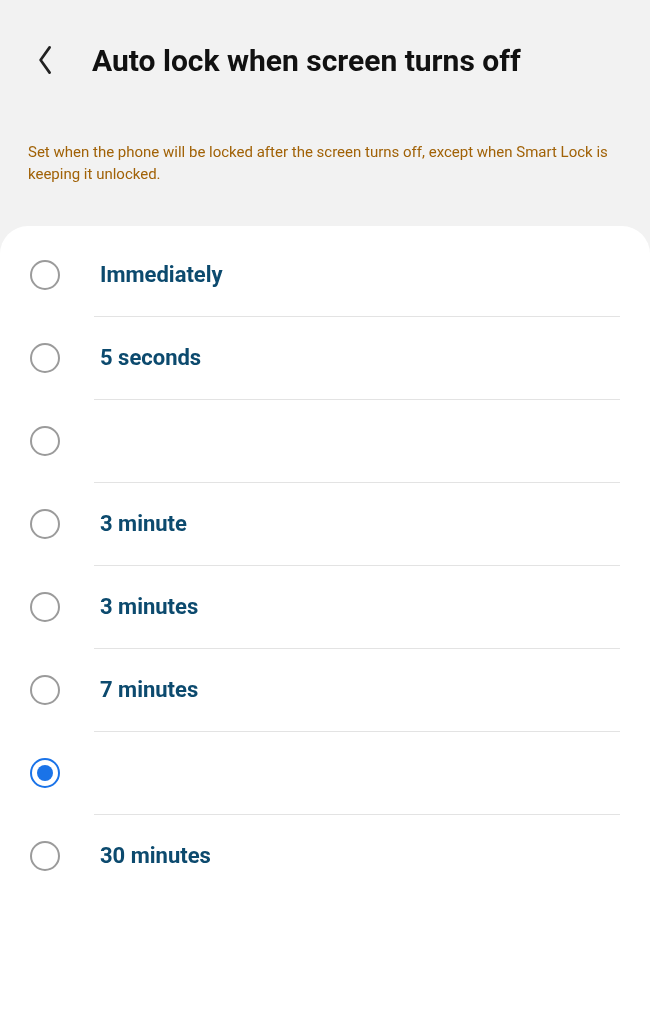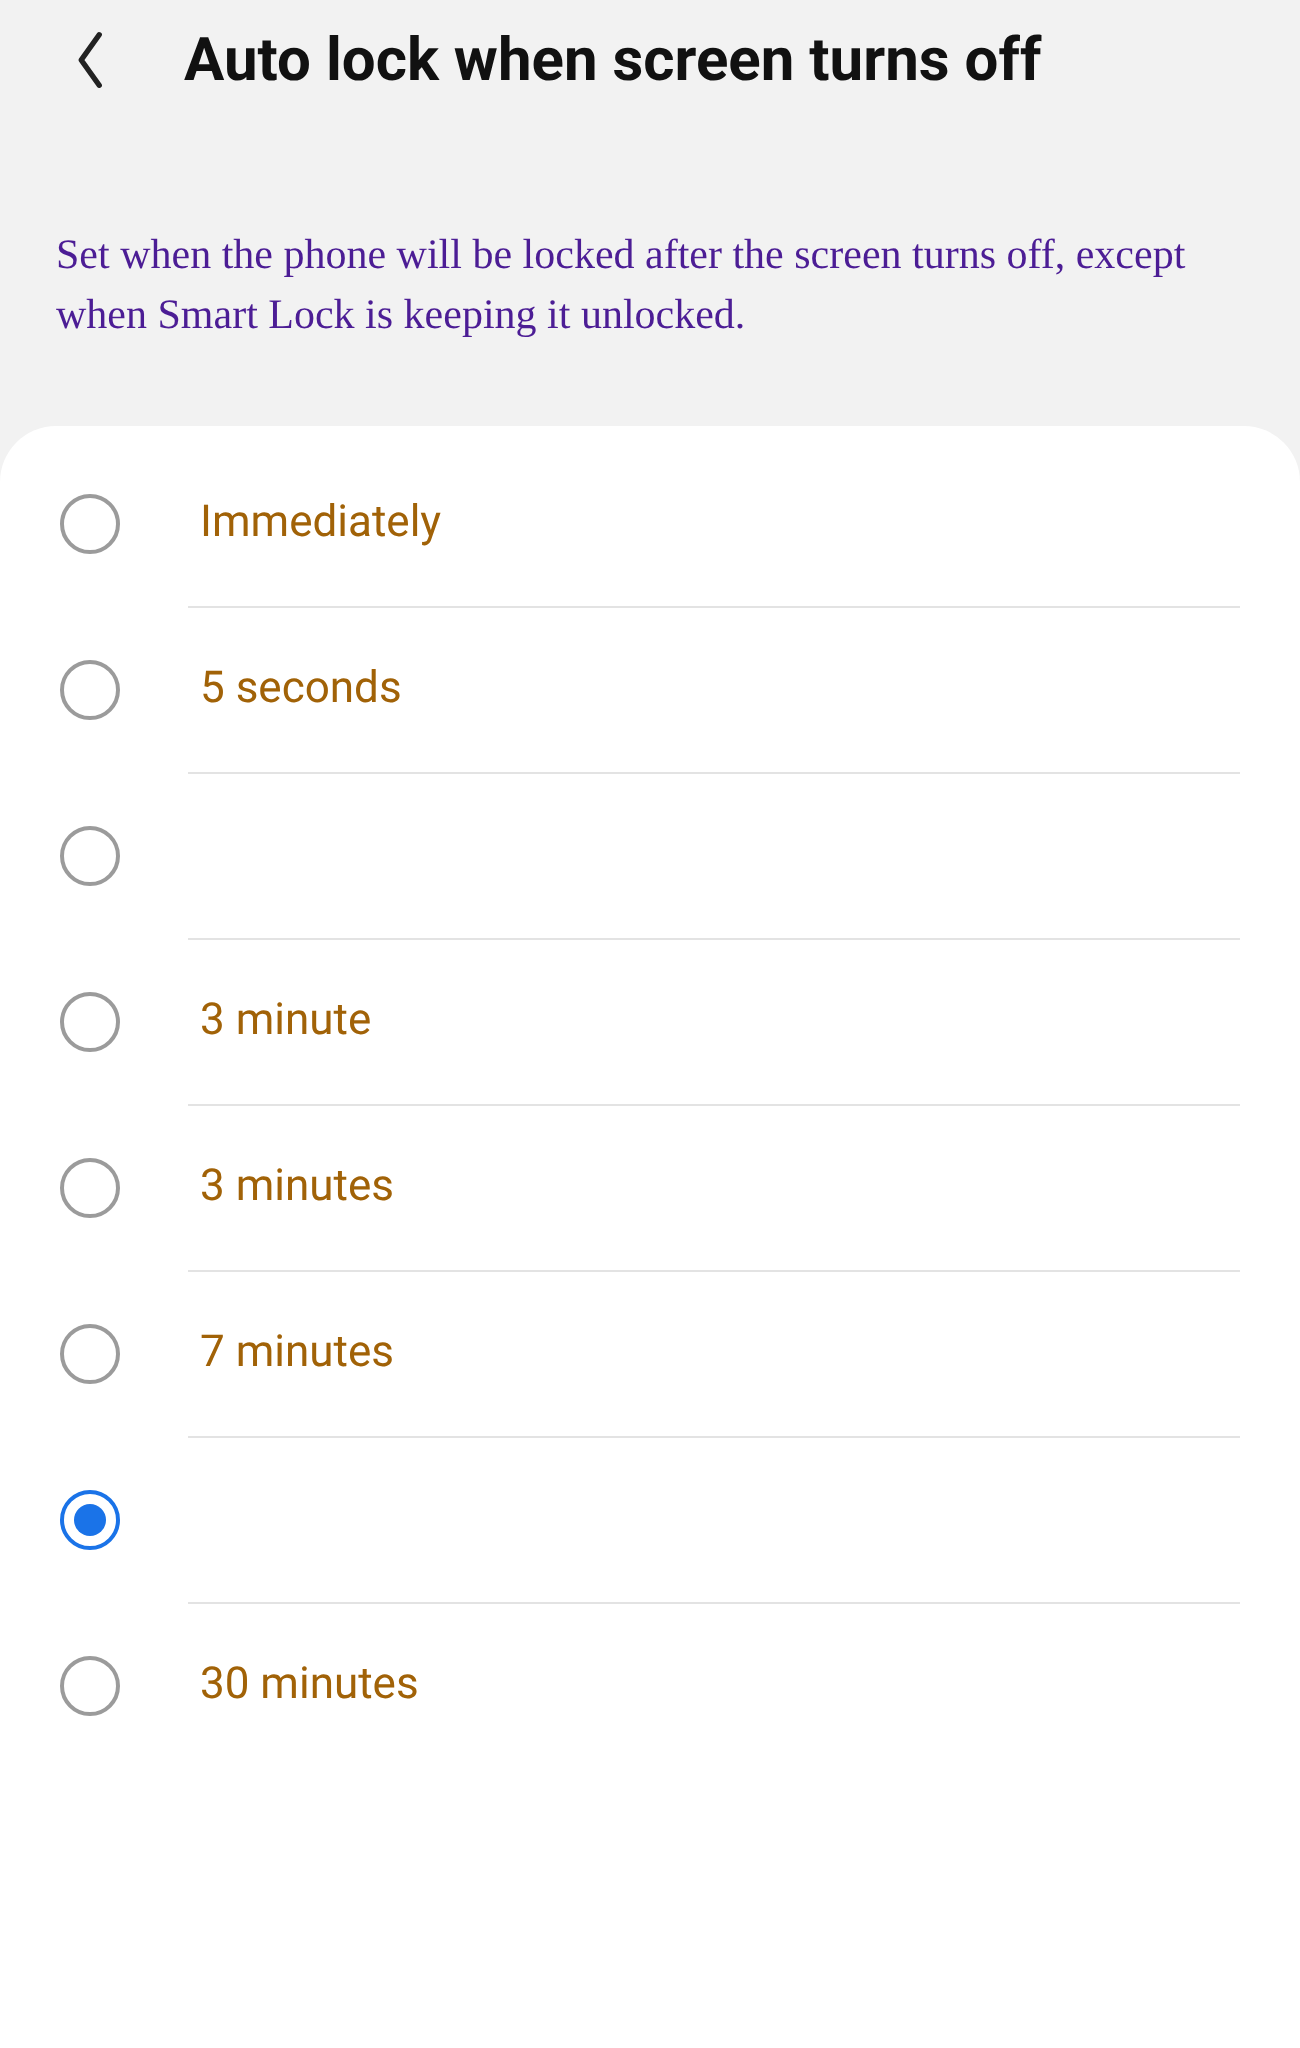--- a/index.html
+++ b/index.html
@@ -7,45 +7,44 @@
       width: 650px;
       height: 1024px;
       background: #f2f2f2;
       font-family: -apple-system, BlinkMacSystemFont, "Segoe UI", Roboto, Helvetica, Arial, sans-serif;
       overflow: hidden;
       position: relative;
     }
     .header {
       display: flex;
       align-items: center;
-      padding: 12px 20px 18px 28px;
+      padding: 42px 20px 18px 28px;
       gap: 28px;
     }
     .back-btn {
       width: 36px;
       height: 36px;
       display: flex;
       align-items: center;
       justify-content: center;
       background: transparent;
       border: none;
       cursor: pointer;
     }
     .back-btn svg { width: 22px; height: 36px; }
     .title {
       font-size: 30px;
       font-weight: 700;
       color: #111;
     }
     .description {
       padding: 46px 28px 40px 28px;
-      font-size: 21px;
+      font-size: 15px;
       line-height: 1.45;
-      color: #4c1d95;
-      font-family: Liberation Serif, serif;
+      color: #a16207;
     }
     .options-card {
       background: #fff;
       border-radius: 28px 28px 0 0;
       padding: 8px 30px 0 30px;
       min-height: 820px;
     }
     .option {
       display: flex;
       align-items: center;
@@ -72,21 +71,22 @@
       border-color: #1a73e8;
     }
     .radio.selected .dot {
       width: 16px;
       height: 16px;
       background: #1a73e8;
       border-radius: 50%;
     }
     .option-label {
       font-size: 22px;
-      color: #a16207;
+      color: #0c4a6e;
+      font-weight: bold;
     }
   </style>
 </head>
 <body>
 
 <div class="header">
   <button class="back-btn">
     <svg viewBox="0 0 24 40" fill="none" stroke="#222" stroke-width="3" stroke-linecap="round" stroke-linejoin="round">
       <polyline points="16,6 6,20 16,34"></polyline>
     </svg>

